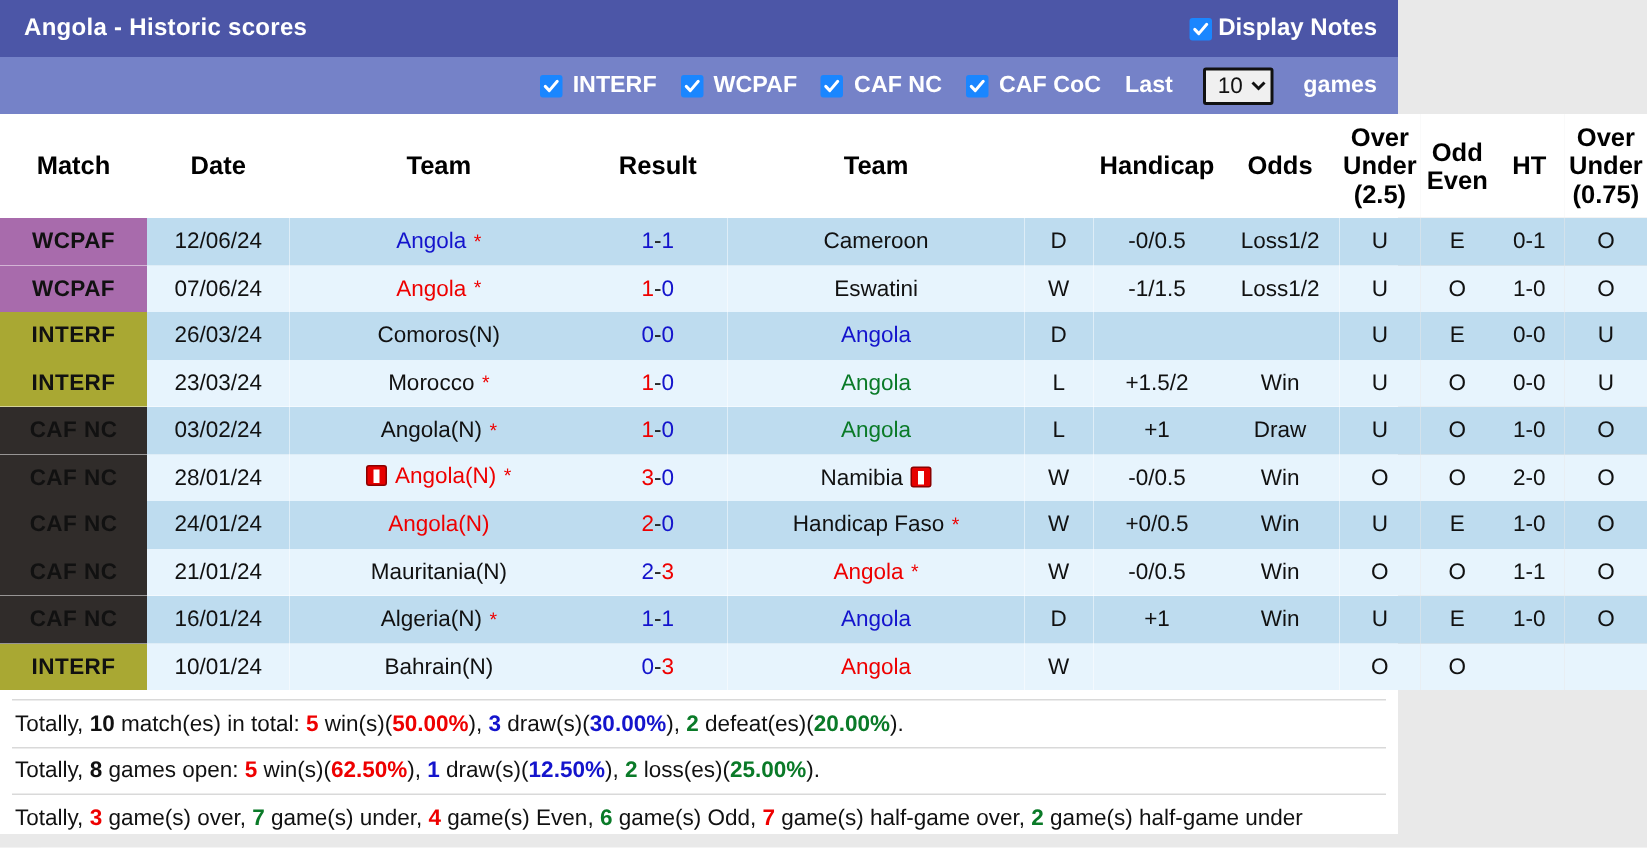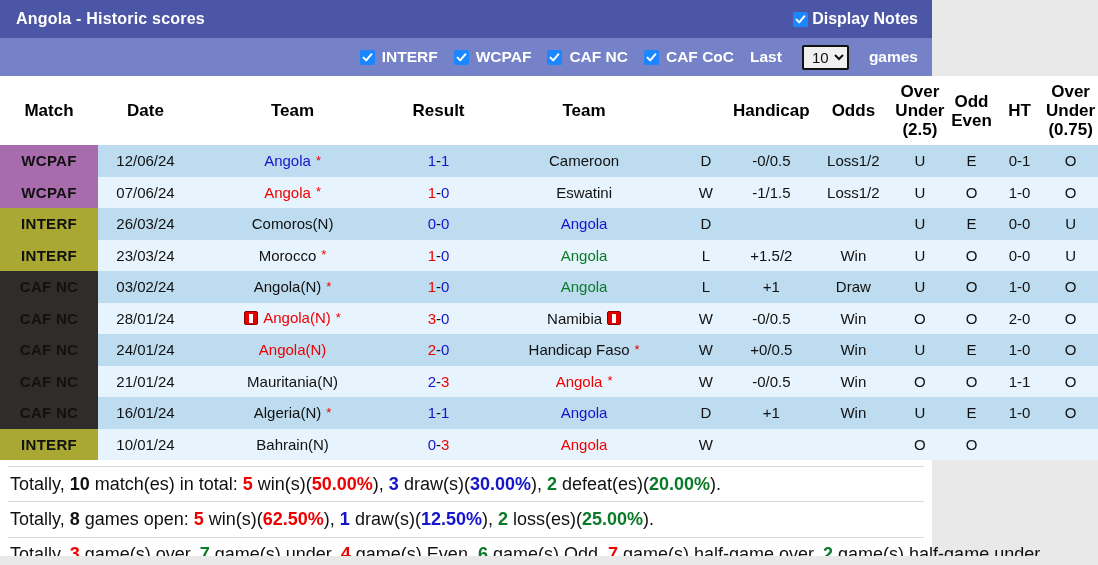--- a/index.html
+++ b/index.html
@@ -98,21 +98,21 @@
   col.c-wl       { width:44px; }
   col.c-handicap { width:83px; }
   col.c-odds     { width:76px; }
   col.c-ou25     { width:53px; }
   col.c-oddeven  { width:47px; }
   col.c-ht       { width:46px; }
   col.c-ou075    { width:53px; }
 
   
   .footer { padding:6px 8px 0 8px; background:#fff; }
-  .fline { font-size:18px; color:#111; line-height:1.3; padding:5.5px 2px; white-space:nowrap; }
+  .fline { font-size:15px; color:#111; line-height:1.3; padding:5.5px 2px; white-space:nowrap; }
   .fline b { font-weight:bold; }
   .sep { height:1px; background:#d9d9d9; width:100%; }
   .bottomstrip { position:absolute; left:0; bottom:0; width:1098px; height:9px; background:#e9e9e9; }
 </style>
 </head>
 <body>
 
 <div class="app">
 
   <div class="titlebar">

